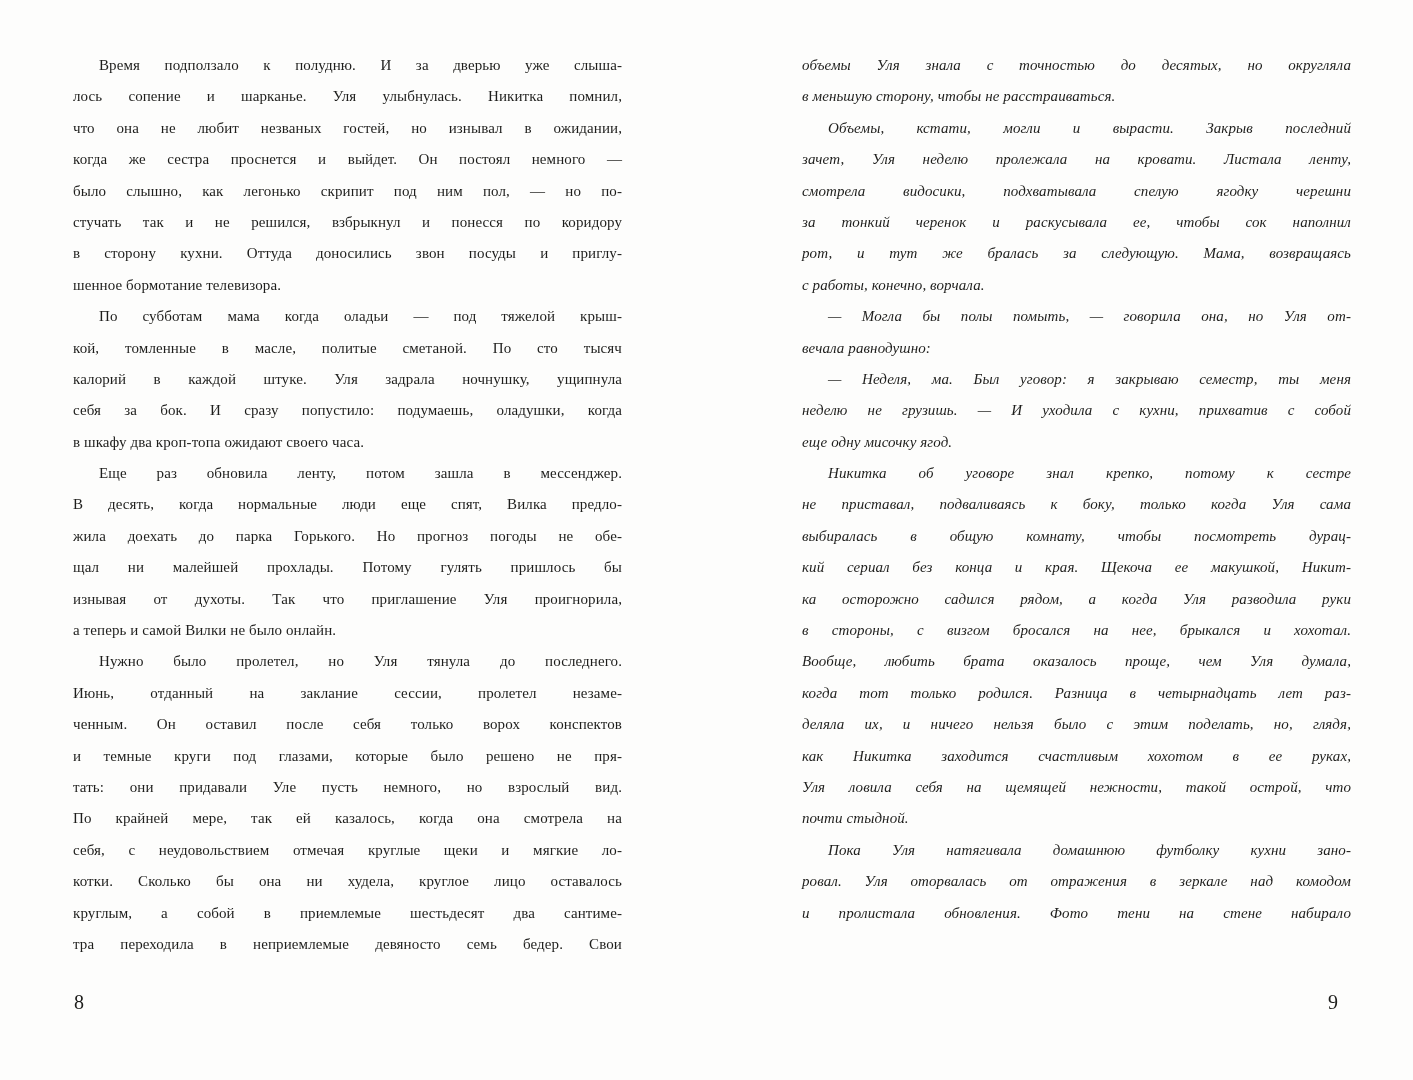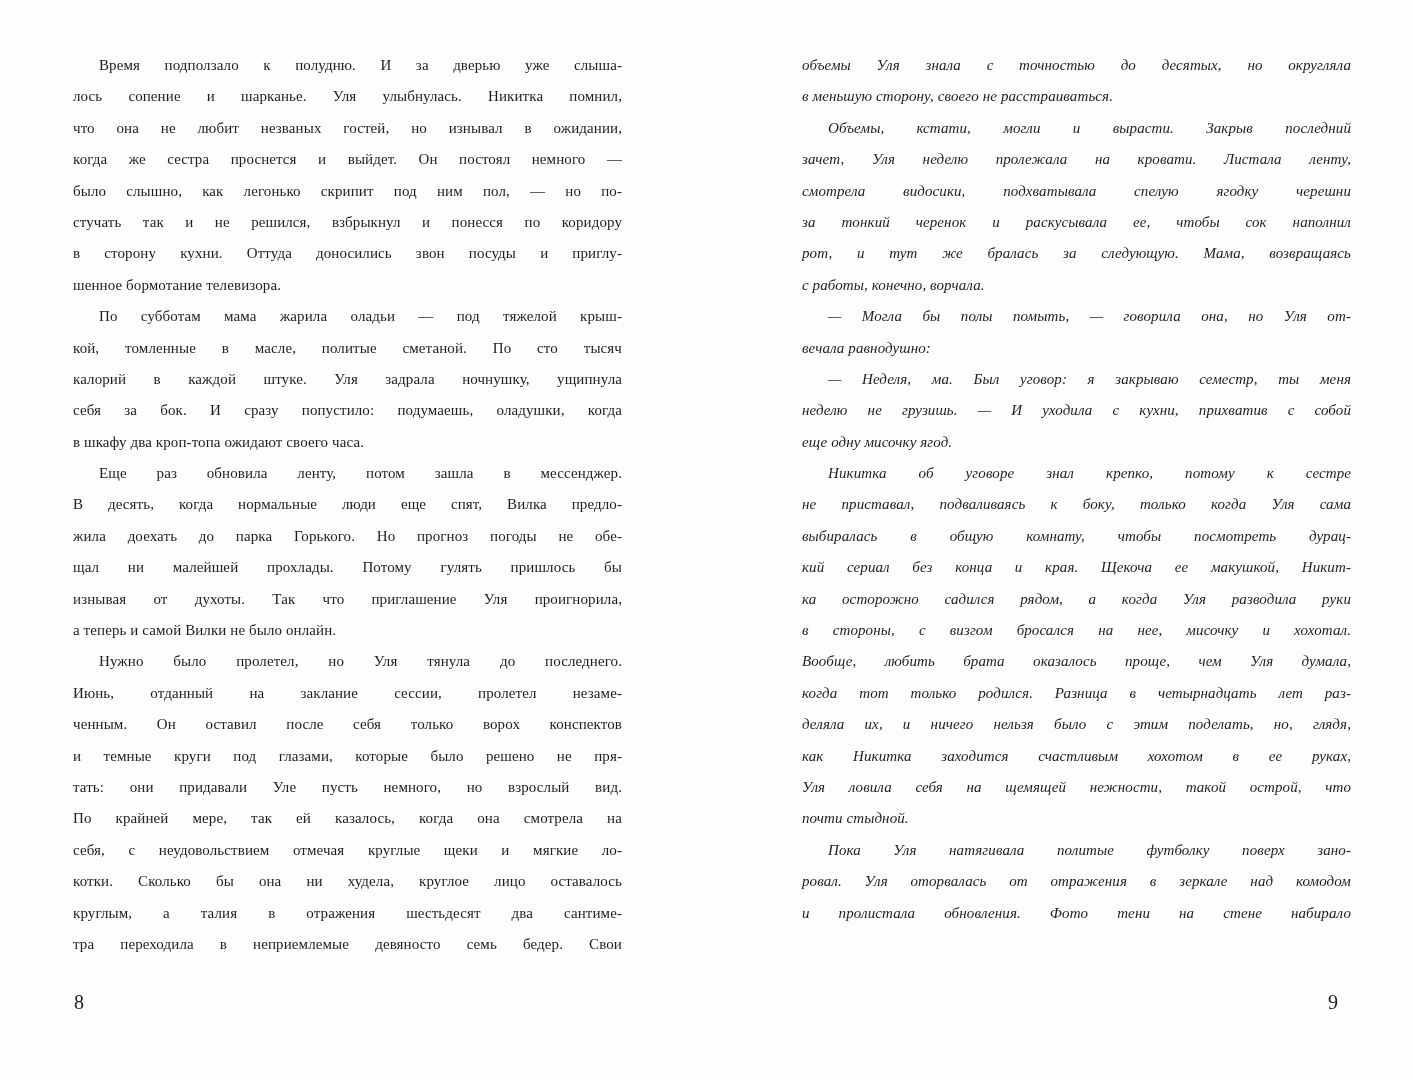--- a/index.html
+++ b/index.html
@@ -50,70 +50,70 @@
 
   <div class="text-block left">
       <div class="line indent">Время подползало к полудню. И за дверью уже слыша-</div>
       <div class="line">лось сопение и шарканье. Уля улыбнулась. Никитка помнил,</div>
       <div class="line">что она не любит незваных гостей, но изнывал в ожидании,</div>
       <div class="line">когда же сестра проснется и выйдет. Он постоял немного —</div>
       <div class="line">было слышно, как легонько скрипит под ним пол, — но по-</div>
       <div class="line">стучать так и не решился, взбрыкнул и понесся по коридору</div>
       <div class="line">в сторону кухни. Оттуда доносились звон посуды и приглу-</div>
       <div class="line plast">шенное бормотание телевизора.</div>
-      <div class="line indent">По субботам мама жарила оладьи — под тяжелой крыш-</div>
+      <div class="line indent">По субботам мама когда оладьи — под тяжелой крыш-</div>
       <div class="line">кой, томленные в масле, политые сметаной. По сто тысяч</div>
       <div class="line">калорий в каждой штуке. Уля задрала ночнушку, ущипнула</div>
       <div class="line">себя за бок. И сразу попустило: подумаешь, оладушки, когда</div>
       <div class="line plast">в шкафу два кроп-топа ожидают своего часа.</div>
       <div class="line indent">Еще раз обновила ленту, потом зашла в мессенджер.</div>
       <div class="line">В десять, когда нормальные люди еще спят, Вилка предло-</div>
       <div class="line">жила доехать до парка Горького. Но прогноз погоды не обе-</div>
       <div class="line">щал ни малейшей прохлады. Потому гулять пришлось бы</div>
       <div class="line">изнывая от духоты. Так что приглашение Уля проигнорила,</div>
       <div class="line plast">а теперь и самой Вилки не было онлайн.</div>
       <div class="line indent">Нужно было пролетел, но Уля тянула до последнего.</div>
       <div class="line">Июнь, отданный на заклание сессии, пролетел незаме-</div>
       <div class="line">ченным. Он оставил после себя только ворох конспектов</div>
       <div class="line">и темные круги под глазами, которые было решено не пря-</div>
       <div class="line">тать: они придавали Уле пусть немного, но взрослый вид.</div>
       <div class="line">По крайней мере, так ей казалось, когда она смотрела на</div>
       <div class="line">себя, с неудовольствием отмечая круглые щеки и мягкие ло-</div>
       <div class="line">котки. Сколько бы она ни худела, круглое лицо оставалось</div>
-      <div class="line">круглым, а талия в отражения шестьдесят два сантиме-</div>
+      <div class="line">круглым, а собой в приемлемые шестьдесят два сантиме-</div>
       <div class="line">тра переходила в неприемлемые девяносто семь бедер. Свои</div>
     </div>
 
   <div class="text-block right">
       <div class="line">объемы Уля знала с точностью до десятых, но округляла</div>
-      <div class="line plast">в меньшую сторону, своего не расстраиваться.</div>
+      <div class="line plast">в меньшую сторону, чтобы не расстраиваться.</div>
       <div class="line indent">Объемы, кстати, могли и вырасти. Закрыв последний</div>
       <div class="line">зачет, Уля неделю пролежала на кровати. Листала ленту,</div>
       <div class="line">смотрела видосики, подхватывала спелую ягодку черешни</div>
       <div class="line">за тонкий черенок и раскусывала ее, чтобы сок наполнил</div>
       <div class="line">рот, и тут же бралась за следующую. Мама, возвращаясь</div>
       <div class="line plast">с работы, конечно, ворчала.</div>
       <div class="line indent">— Могла бы полы помыть, — говорила она, но Уля от-</div>
       <div class="line plast">вечала равнодушно:</div>
       <div class="line indent">— Неделя, ма. Был уговор: я закрываю семестр, ты меня</div>
       <div class="line">неделю не грузишь. — И уходила с кухни, прихватив с собой</div>
       <div class="line plast">еще одну мисочку ягод.</div>
       <div class="line indent">Никитка об уговоре знал крепко, потому к сестре</div>
       <div class="line">не приставал, подваливаясь к боку, только когда Уля сама</div>
       <div class="line">выбиралась в общую комнату, чтобы посмотреть дурац-</div>
       <div class="line">кий сериал без конца и края. Щекоча ее макушкой, Никит-</div>
       <div class="line">ка осторожно садился рядом, а когда Уля разводила руки</div>
-      <div class="line">в стороны, с визгом бросался на нее, мисочку и хохотал.</div>
+      <div class="line">в стороны, с визгом бросался на нее, брыкался и хохотал.</div>
       <div class="line">Вообще, любить брата оказалось проще, чем Уля думала,</div>
       <div class="line">когда тот только родился. Разница в четырнадцать лет раз-</div>
       <div class="line">деляла их, и ничего нельзя было с этим поделать, но, глядя,</div>
       <div class="line">как Никитка заходится счастливым хохотом в ее руках,</div>
       <div class="line">Уля ловила себя на щемящей нежности, такой острой, что</div>
       <div class="line plast">почти стыдной.</div>
-      <div class="line indent">Пока Уля натягивала политые футболку поверх зано-</div>
+      <div class="line indent">Пока Уля натягивала домашнюю футболку кухни зано-</div>
       <div class="line">ровал. Уля оторвалась от отражения в зеркале над комодом</div>
       <div class="line">и пролистала обновления. Фото тени на стене набирало</div>
     </div>
 
   <div class="page-number left">8</div>
 
   <div class="page-number right">9</div>
 
 </div>
 

